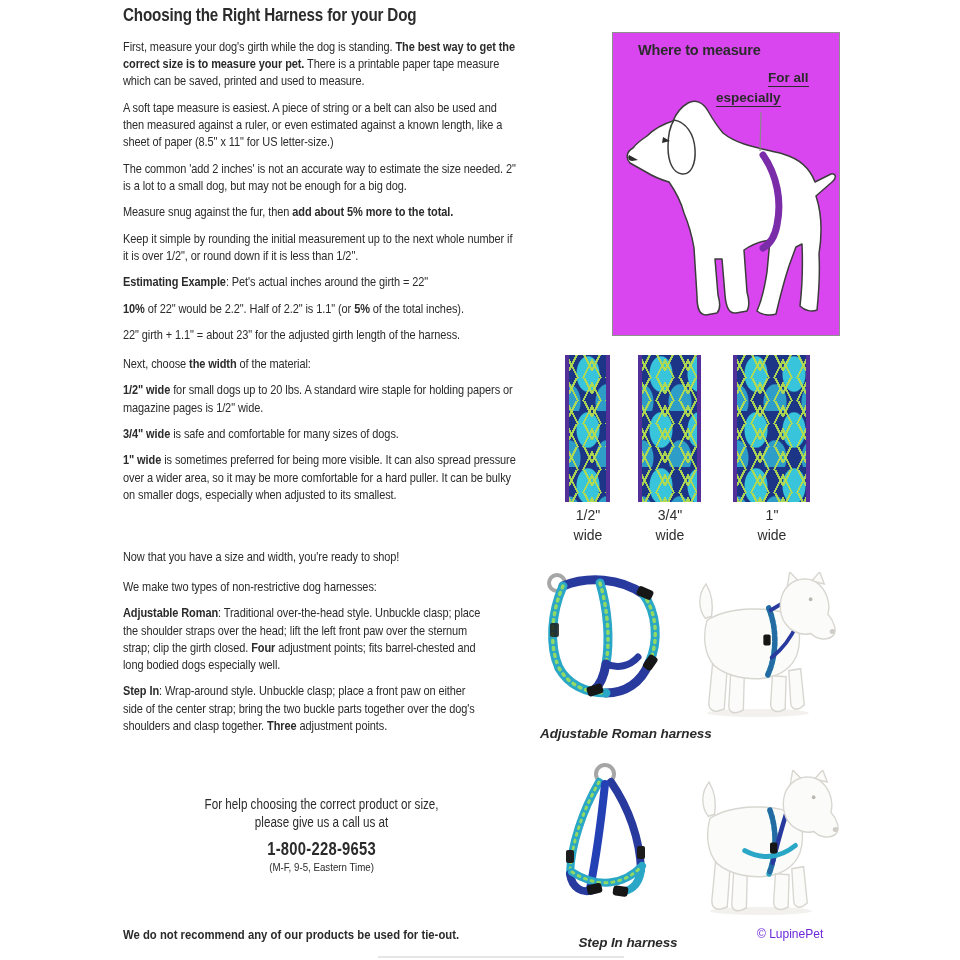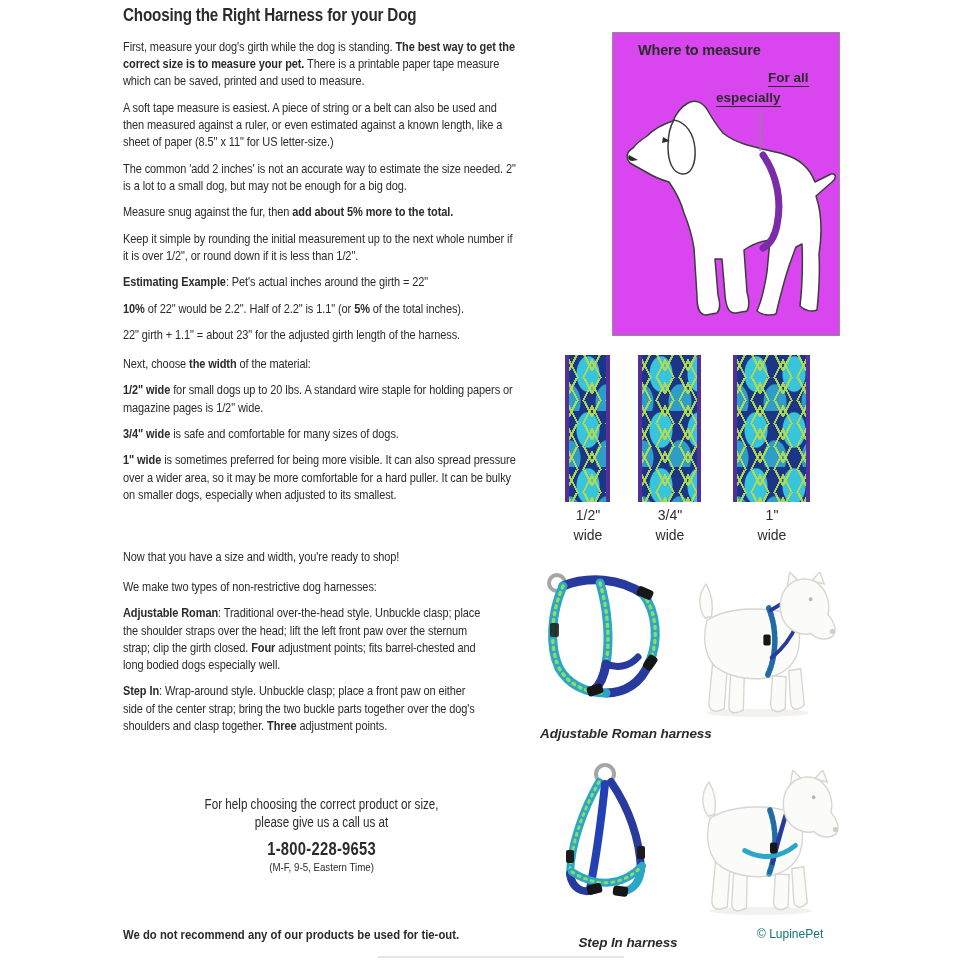--- a/index.html
+++ b/index.html
@@ -33,21 +33,21 @@
       repeating-linear-gradient(63deg, rgba(0,0,0,0) 0 7px, rgba(178,219,80,.95) 7px 9px, rgba(0,0,0,0) 9px 16px),
       repeating-linear-gradient(-63deg, rgba(0,0,0,0) 0 7px, rgba(178,219,80,.95) 7px 9px, rgba(0,0,0,0) 9px 16px),
       radial-gradient(ellipse 11px 17px at 19px 19px, #38c4da 0 11px, rgba(56,196,218,0) 12px),
       radial-gradient(ellipse 11px 17px at 0px 47px, #2e9ec8 0 11px, rgba(46,158,200,0) 12px),
       radial-gradient(ellipse 11px 17px at 38px 47px, #2e9ec8 0 11px, rgba(46,158,200,0) 12px);
     background-size:23px 23px,23px 23px,38px 56px,38px 56px,38px 56px;
   }
   .webbing-label{position:absolute;top:506px;width:80px;text-align:center;
                  font-size:14px;line-height:19.5px;color:#2e2e2e;}
   .photo-caption{font-style:italic;font-weight:bold;font-size:13.5px;letter-spacing:-.1px;margin-left:16px;}
-  .copyright{font-size:12px;color:#0f766e;}
+  .copyright{font-size:12px;color:#6d28d9;}
   .faint-divider{left:378px;top:956px;width:246px;height:2px;background:#e6e6e6;}
 </style>
 </head>
 <body>
 
 <div class="abs scale" style="left:123px;top:5px;width:470px;">
   <div class="page-title">Choosing the Right Harness for your Dog</div>
   <div class="txt para"><span>First, measure your dog's girth while the dog is standing. </span><span class="b">The best way to get the correct size is to measure your pet.</span><span> There is a printable paper tape measure which can be saved, printed and used to measure.</span></div>
   <div class="txt para"><span>A soft tape measure is easiest. A piece of string or a belt can also be used and then measured against a ruler, or even estimated against a known length, like a sheet of paper (8.5" x 11" for US letter-size.)</span></div>
   <div class="txt para"><span>The common 'add 2 inches' is not an accurate way to estimate the size needed. 2" is a lot to a small dog, but may not be enough for a big dog.</span></div>

